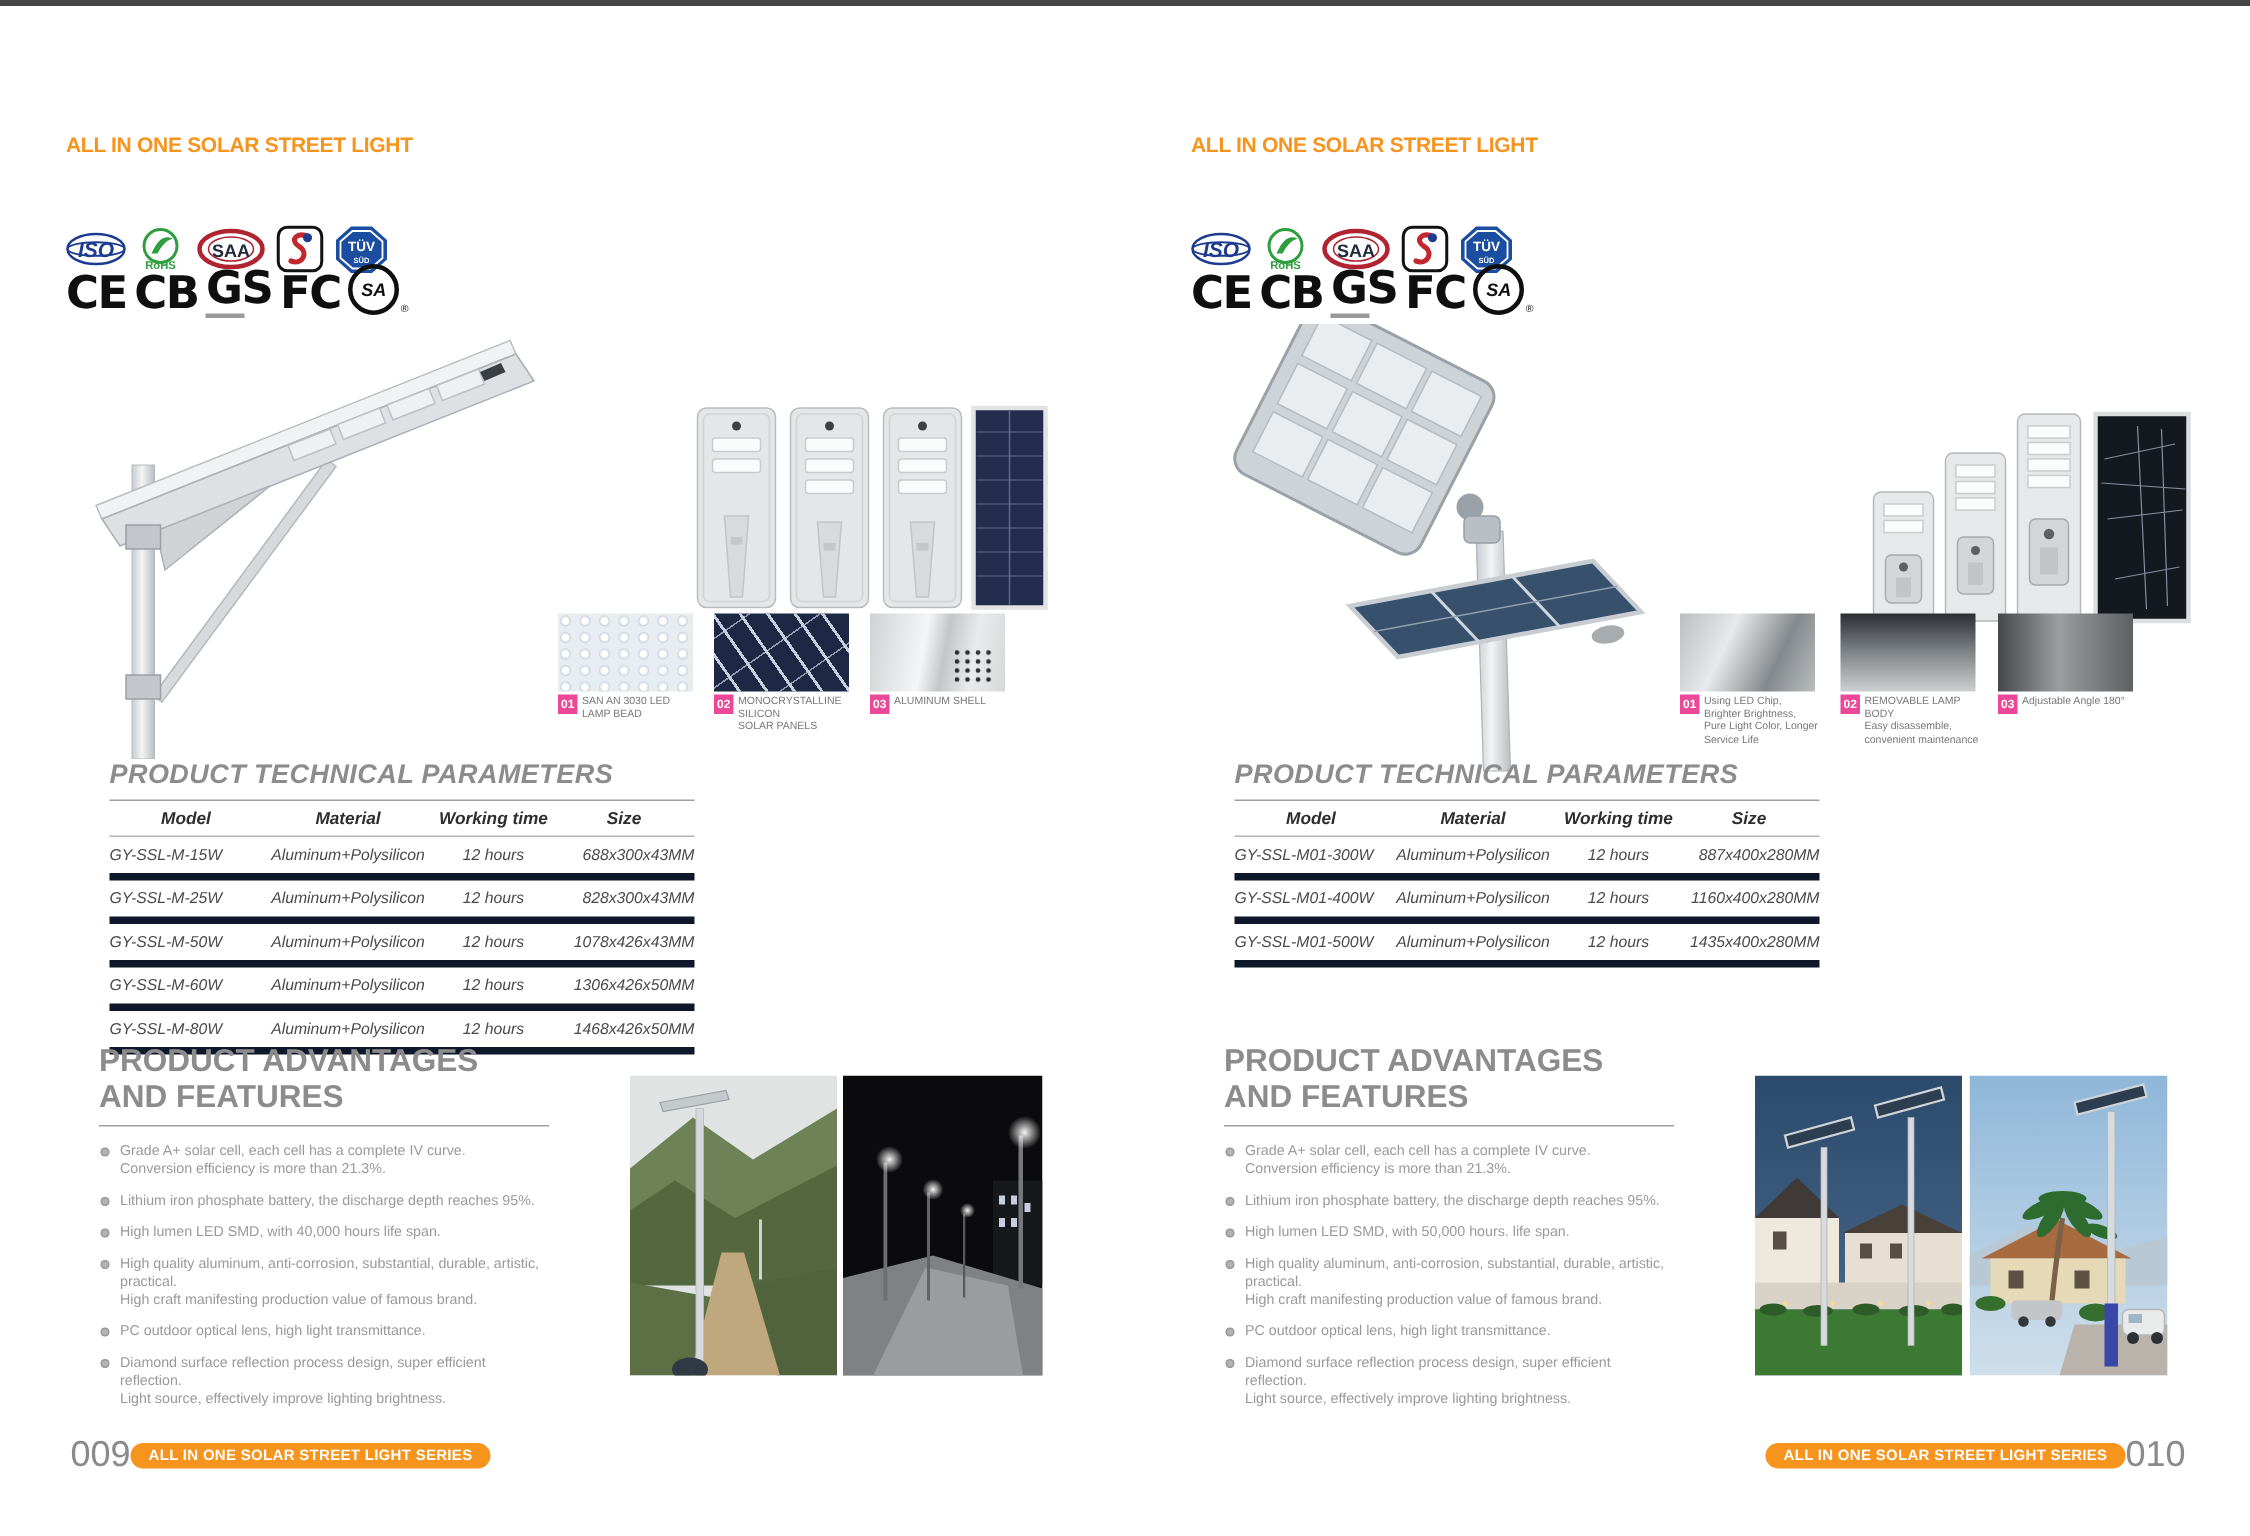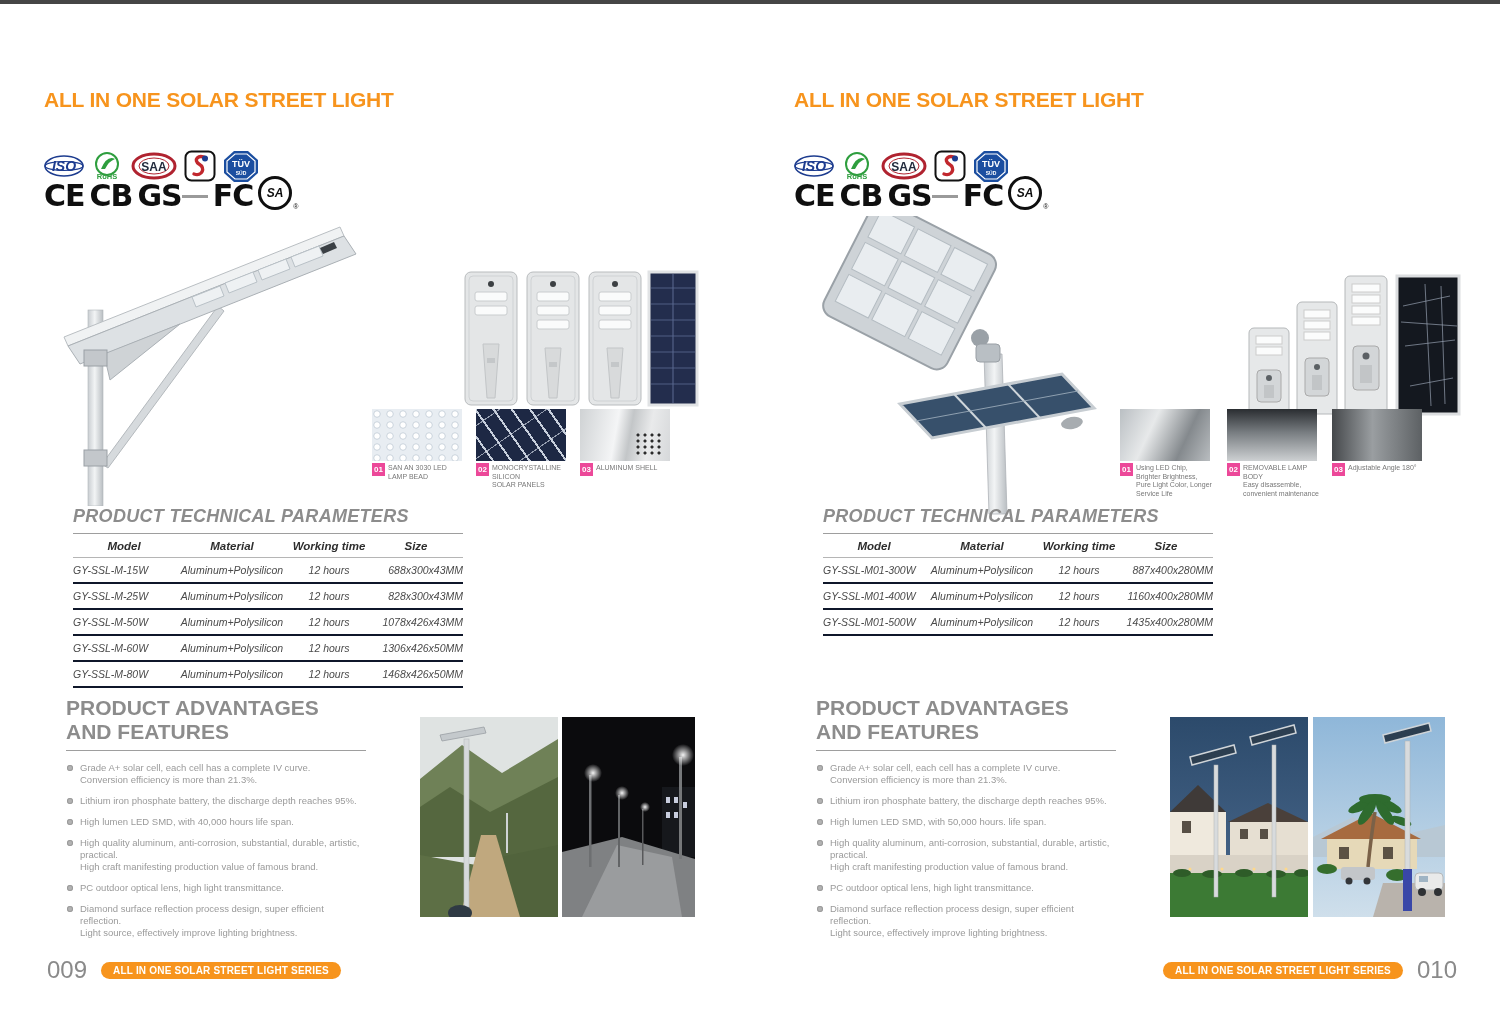--- a/index.html
+++ b/index.html
@@ -3,43 +3,43 @@
 <meta charset="utf-8">
 <style>
   html,body{margin:0;padding:0;background:#ffffff;}
   body{width:1500px;height:1024px;position:relative;overflow:hidden;
        font-family:"Liberation Sans",sans-serif;}
   .topbar{position:absolute;left:0;top:0;width:1500px;height:4px;background:#454545;}
   .page{position:absolute;top:4px;height:1016px;background:transparent;}
   #page-left{left:0;width:737px;}
   #page-right{left:750px;width:750px;}
 
-  .page-title{position:absolute;left:44px;top:84px;font-size:21px;font-weight:800;
+  .page-title{position:absolute;left:44px;top:84px;font-size:14px;font-weight:800;
               color:#F7941D;letter-spacing:-0.2px;white-space:nowrap;}
 
   .certs1{position:absolute;left:44px;top:144px;height:36px;display:flex;align-items:center;gap:7px;}
   .certs2{position:absolute;left:44px;top:168px;height:40px;display:flex;align-items:flex-end;gap:5px;}
   .mark{font-weight:700;font-size:30px;color:#0f0f0f;letter-spacing:-1px;line-height:32px;font-family:"DejaVu Sans",sans-serif;}
-  .gs-wrap{display:flex;flex-direction:row;align-items:center;}
+  .gs-wrap{display:flex;flex-direction:column;align-items:flex-start;}
   .gs-sub{width:26px;height:3px;background:#9a9a9a;margin-top:0;}
   .csa-wrap{display:flex;align-items:flex-end;padding-bottom:2px;}
   .csa-circle{width:28px;height:28px;border:3px solid #0f0f0f;border-radius:50%;
               display:flex;align-items:center;justify-content:center;
               font-weight:700;font-style:italic;font-size:12px;color:#0f0f0f;}
   .reg{font-size:7px;color:#0f0f0f;margin-left:1px;align-self:flex-end;}
 
   .abs{position:absolute;}
 
   .tech{position:absolute;left:73px;top:502px;width:390px;font-style:italic;}
   .sec-h{font-size:18px;font-weight:800;color:#8c8c8c;letter-spacing:0.3px;
          padding-bottom:6px;border-bottom:1.5px solid #9e9e9e;white-space:nowrap;}
   .t-head,.t-row{display:grid;grid-template-columns:102px 114px 80px 94px;}
   .t-head{border-bottom:1.5px solid #b5b5b5;}
   .t-head .t-cell{font-weight:700;font-size:11.5px;color:#2e2e2e;padding:6px 0 5px;text-align:center;}
-  .t-row{border-bottom:2px solid #0f172a;}
+  .t-row{border-bottom:5px solid #0f172a;}
   .t-row .t-cell{font-size:10.5px;color:#4a4a4a;padding:6px 0;white-space:nowrap;}
   .a-left{text-align:left}.a-center{text-align:center}.a-right{text-align:right}
 
   .adv{position:absolute;left:66px;top:692px;width:300px;}
   .adv-h{font-size:21px;font-weight:800;color:#8c8c8c;line-height:24px;white-space:pre-line;
          padding-bottom:6px;border-bottom:1.5px solid #9e9e9e;}
   .adv-list{list-style:none;margin:11px 0 0;padding:0;}
   .adv-list li{position:relative;padding-left:14px;font-size:9.5px;line-height:12px;
                color:#9a9a9a;margin-bottom:9px;white-space:pre-line;}
   .adv-list li::before{content:"";position:absolute;left:1px;top:2.5px;width:6px;height:6px;
@@ -59,21 +59,21 @@
           background-image:repeating-linear-gradient(55deg,transparent 0 13px,#c7cfdc 13px 15px),
                            repeating-linear-gradient(-35deg,transparent 0 26px,rgba(199,207,220,0.7) 26px 27px);}
   .fi-shell{background:linear-gradient(100deg,#cfd2d4 0%,#f4f5f6 40%,#c3c6c8 55%,#e9eaeb 75%,#d6d8da 100%);}
   .fi-shell::after{content:"";position:absolute;right:6px;bottom:6px;width:28px;height:22px;
           background-image:radial-gradient(circle at 2px 2px,#2b2b2b 1.3px,transparent 1.8px);
           background-size:7px 6px;}
   .fi-chip{background:linear-gradient(115deg,#babfc3 0%,#e7e9ea 35%,#84898d 70%,#b9bdc0 100%);}
   .fi-body{background:linear-gradient(180deg,#2a2d31 0%,#787d81 45%,#cdd0d2 100%);}
   .fi-angle{background:linear-gradient(90deg,#45484b 0%,#9a9ea1 45%,#5d6164 100%);}
 
-  .footer{position:absolute;top:954px;display:flex;align-items:center;gap:14px;}
+  .footer{position:absolute;top:954px;display:flex;align-items:center;gap:0;}
   .footer-l{left:47px;}
   .footer-r{right:43px;}
   .page-num{font-size:24px;color:#8a8a8a;line-height:24px;}
   .series-pill{background:#F7941D;color:#fff;font-size:10px;font-weight:700;
                padding:3px 12px;border-radius:10px;white-space:nowrap;letter-spacing:0.2px;}
 
   svg text{font-family:"Liberation Sans",sans-serif;}
 </style>
 </head>
 <body>

